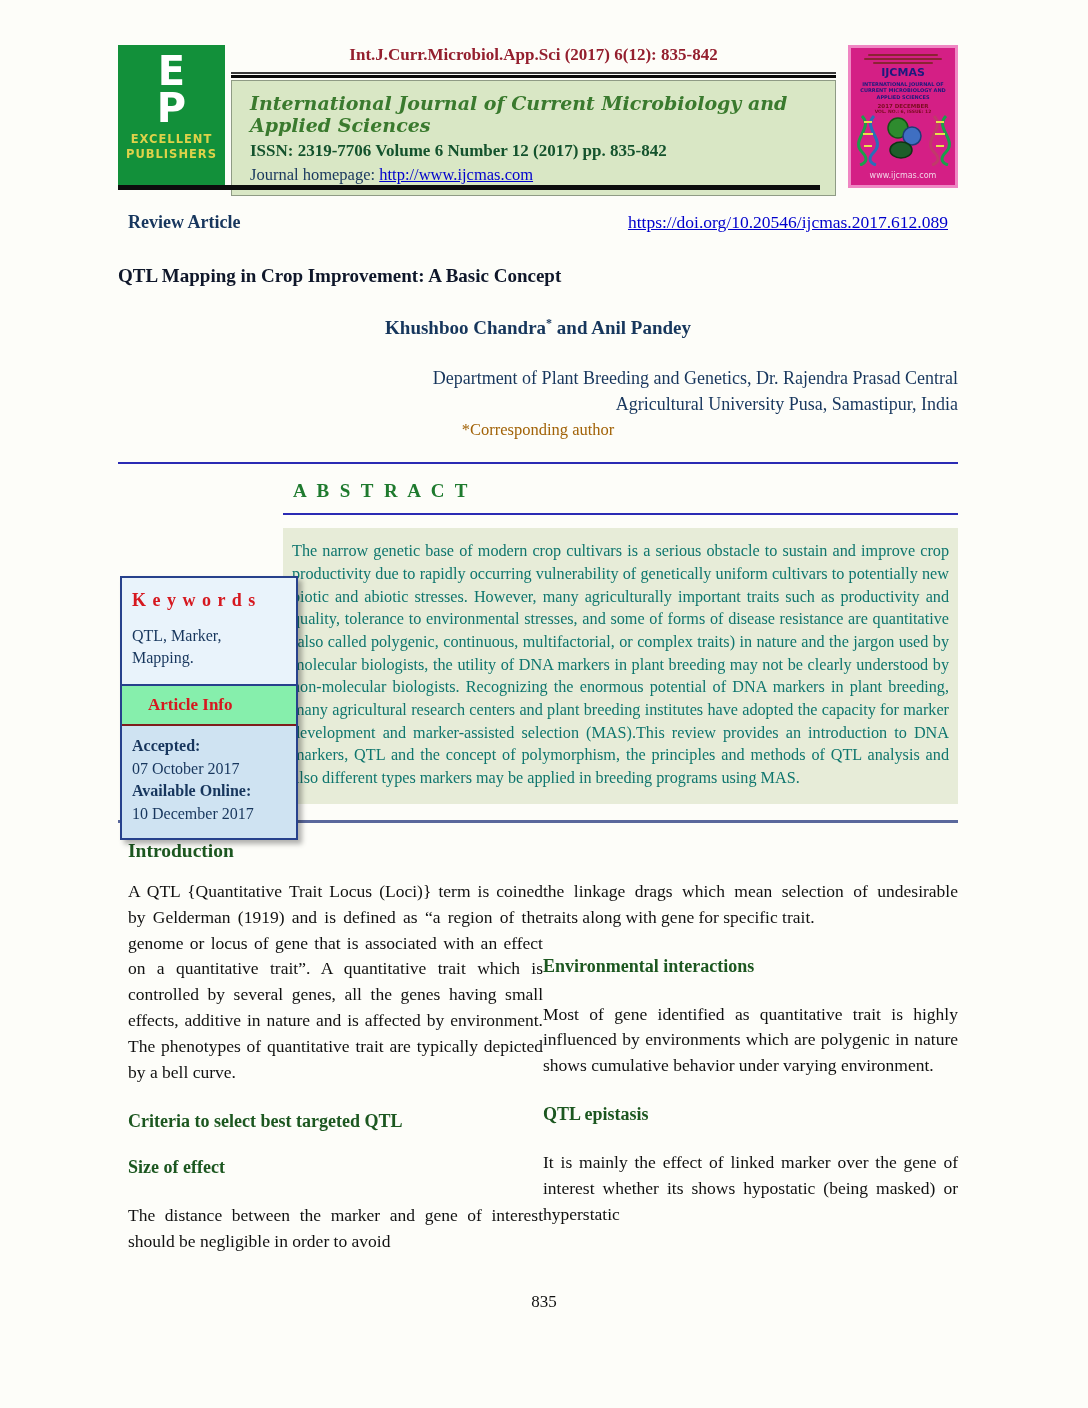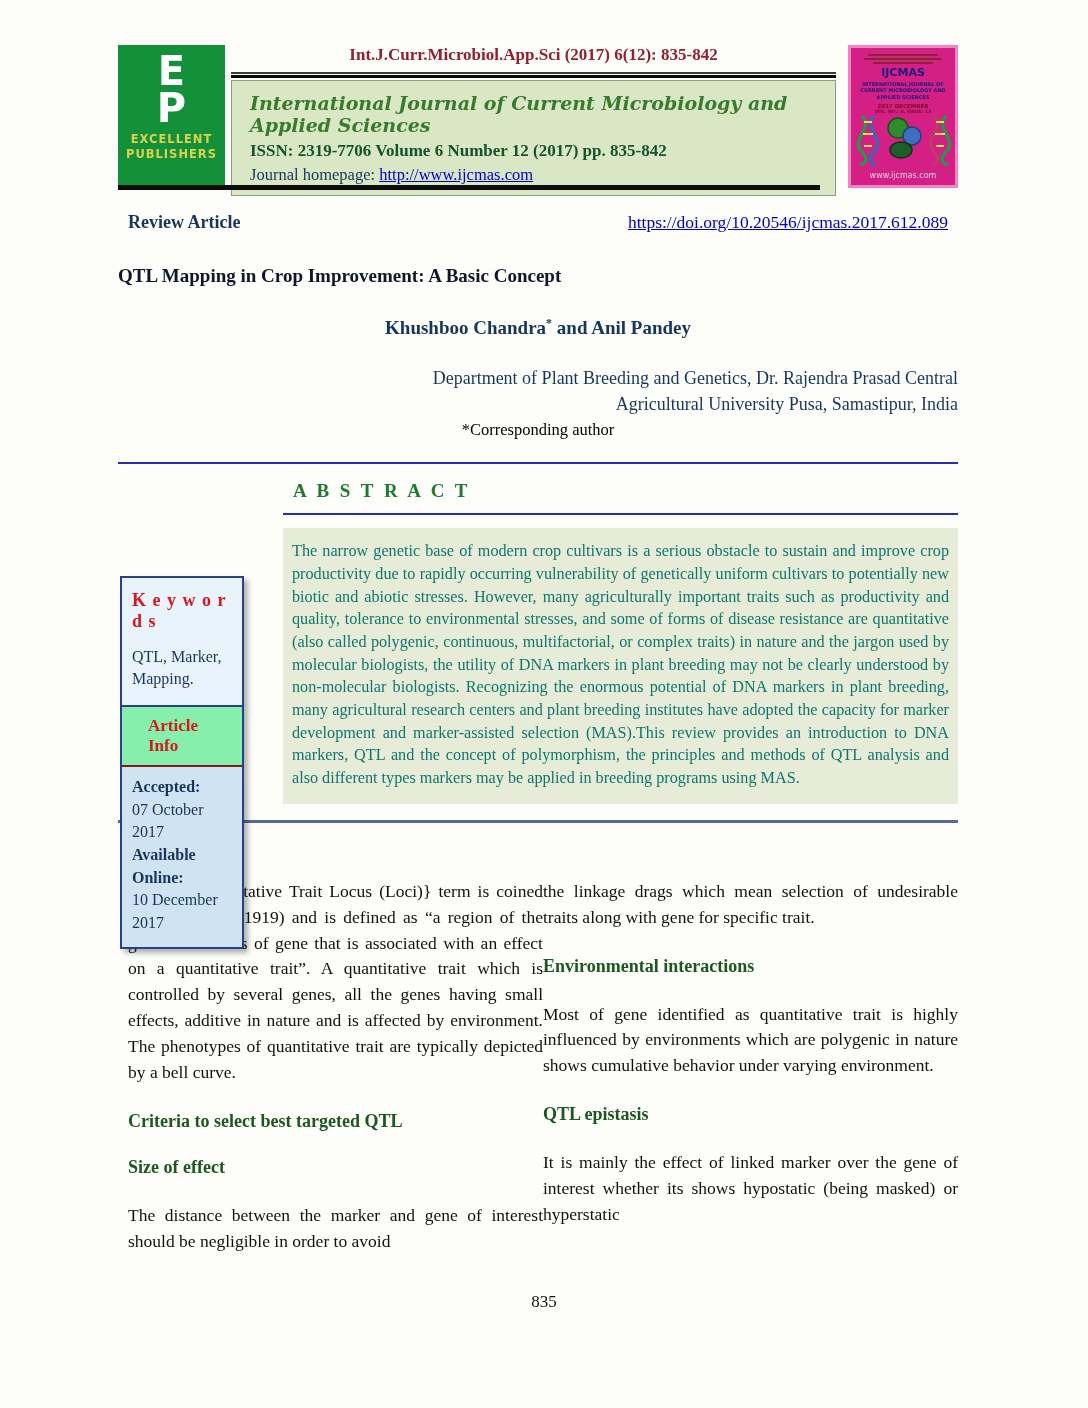--- a/index.html
+++ b/index.html
@@ -35,29 +35,29 @@
   .cover .site { color:#f2d3e6; font-family:"DejaVu Sans",sans-serif; font-size:8px; margin-top:1px; }
   
   .content { position:absolute; left:118px; top:212px; width:840px; }
   .row-type-doi { display:flex; justify-content:space-between; align-items:baseline; padding:0 10px 0 10px; }
   .type-label { color:#17365d; font-weight:bold; font-size:18px; }
   .doi-link { color:#0000cc; font-size:17.5px; text-decoration:underline; }
   .art-title { text-align:left; color:#0f172a; font-weight:bold; font-size:19px; margin-top:32px; }
   .authors { text-align:center; color:#16365c; font-weight:bold; font-size:19px; margin-top:29px; }
   .authors sup { font-size:12px; }
   .affil { text-align:right; color:#17365d; font-size:18px; line-height:1.42; margin-top:27px; }
-  .corresponding { text-align:center; color:#000000; font-size:16.5px; margin-top:3px; }
+  .corresponding { text-align:center; color:#a16207; font-size:16.5px; margin-top:3px; }
   .hr-blue { border:none; border-top:2px solid #2b2bb4; margin-top:22px; }
   
   .abstract-wrap { margin-left:165px; width:675px; }
   .abs-heading { color:#1e7a2e; font-weight:bold; font-size:19px; letter-spacing:3px; margin:16px 0 11px 10px; }
   .hr-blue2 { border:none; border-top:2px solid #2b2bb4; }
   .abs-box { background:#e7ecd8; padding:12px 9px 14px; font-size:16.2px; line-height:1.40; text-align:justify; margin-top:13px; color:#0f766e; }
   
-  .kw-box { position:absolute; left:2px; top:364px; width:124px; border:2px solid #27418c; box-shadow:4px 4px 5px rgba(0,0,0,0.30); font-size:16px; }
+  .kw-box { position:absolute; left:2px; top:364px; width:178px; border:2px solid #27418c; box-shadow:4px 4px 5px rgba(0,0,0,0.30); font-size:16px; }
   .kw-sec1 { background:#e9f3fb; padding:12px 10px 14px; }
   .kw-head { color:#d6181f; font-weight:bold; font-size:18px; letter-spacing:1px; }
   .kw-text { color:#17365d; margin-top:14px; line-height:1.4; }
   .kw-sec2 { background:#86efac; border-top:2px solid #27418c; border-bottom:2px solid #7f1d1d; padding:9px 26px; }
   .ai-head { color:#d6181f; font-weight:bold; font-size:17px; }
   .kw-sec3 { background:#cfe3f2; padding:9px 10px 12px; color:#17365d; line-height:1.42; }
   .kw-sec3 .lbl { font-weight:bold; }
   
   .hr-slate { border:none; border-top:3px solid #5a689c; margin-top:16px; }
   .intro-heading { color:#1c5720; font-weight:bold; font-size:19.5px; margin:17px 0 0 10px; }

